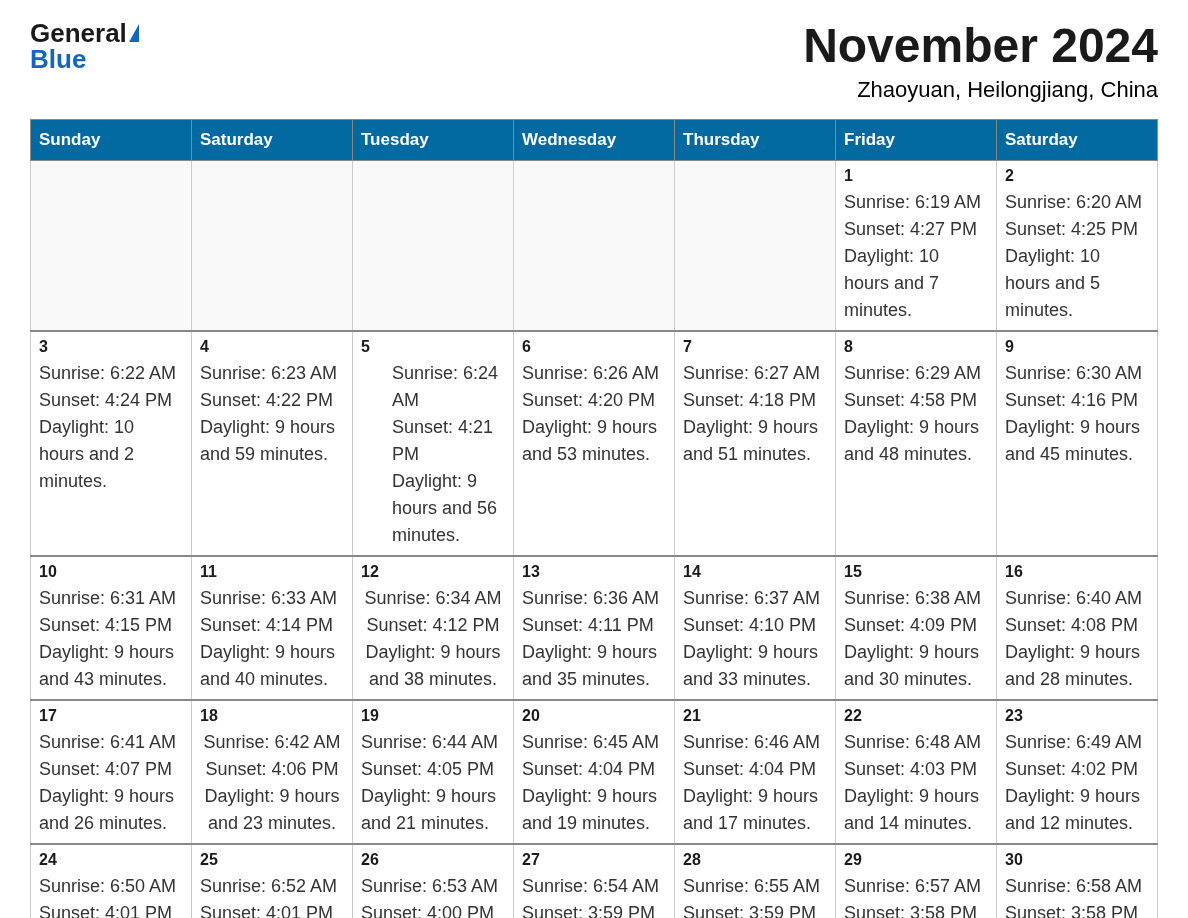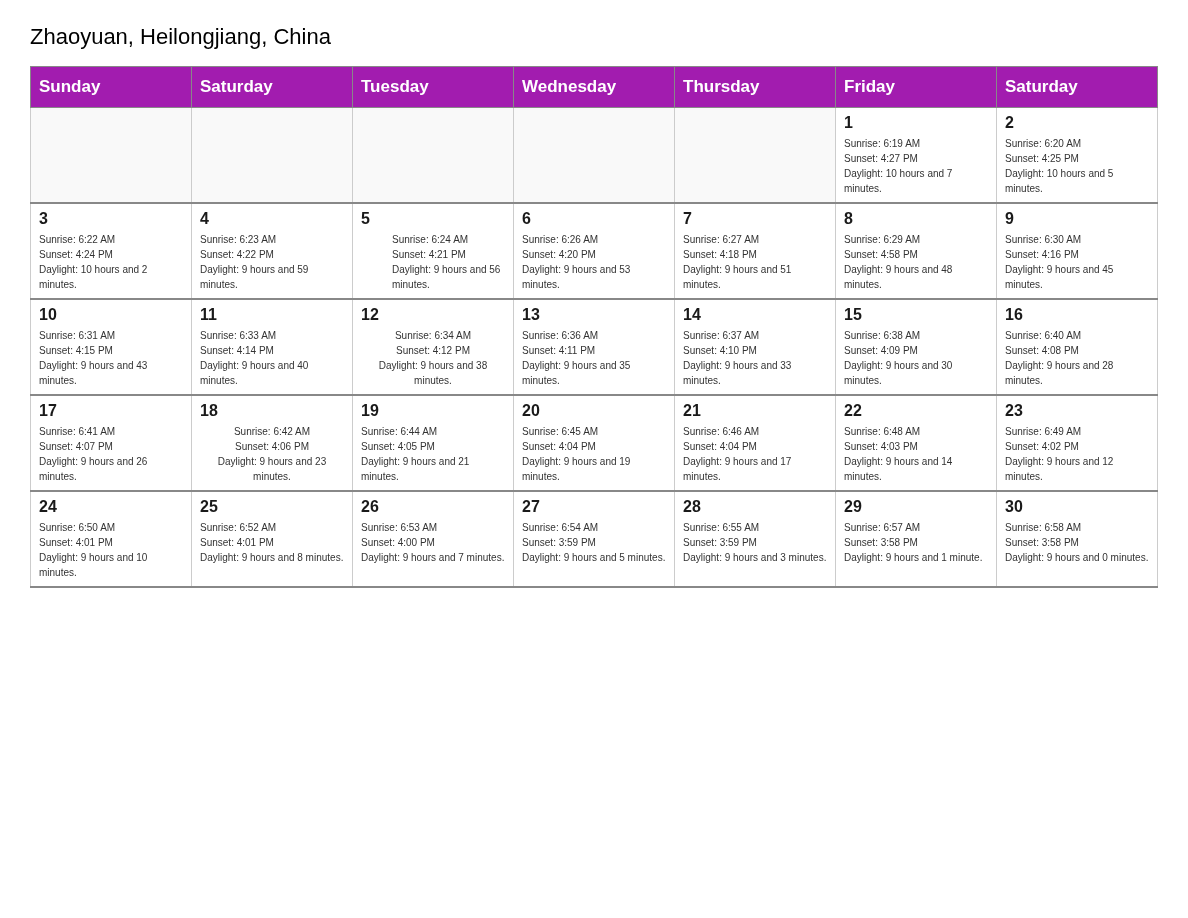--- a/index.html
+++ b/index.html
@@ -59,21 +59,21 @@
       font-size: 22px;
       color: #000000;
       margin-top: 4px;
     }
     .calendar-table {
       width: 100%;
       border-collapse: collapse;
       border: 1px solid #888;
     }
     .calendar-table thead tr th {
-      background: #a21caf;
+      background: #0369a1;
       color: #fff;
       font-size: 17px;
       font-weight: bold;
       padding: 10px 8px;
       text-align: left;
       border: 1px solid #888;
     }
     .calendar-table tbody tr td {
       vertical-align: top;
       border: 1px solid #ccc;
@@ -84,33 +84,43 @@
     .calendar-table tbody tr {
       border-bottom: 2px solid #888;
     }
     .day-number {
       font-size: 16px;
       font-weight: bold;
       color: #1a1a1a;
       margin-bottom: 4px;
     }
     .day-info {
-      font-size: 10px;
+      font-size: 18px;
       color: #333;
       line-height: 1.5;
     }
     .empty-cell {
       background: #f9f9f9;
     }
   </style>
 </head>
 <body>
 
 <div class="header-area">
+  <div class="logo">
+    <div class="logo-row">
+      <span class="logo-text-general">General</span>
+      <span class="logo-icon"></span>
+    </div>
+    <div class="logo-row">
+      <span class="logo-text-blue">Blue</span>
+    </div>
+  </div>
   <div class="title-area">
+    <div class="month-title">November 2024</div>
     <div class="location-title">Zhaoyuan, Heilongjiang, China</div>
   </div>
 </div>
 
 <table class="calendar-table">
   <thead>
     <tr>
     <th>Sunday</th>
         <th>Saturday</th>
         <th>Tuesday</th>

